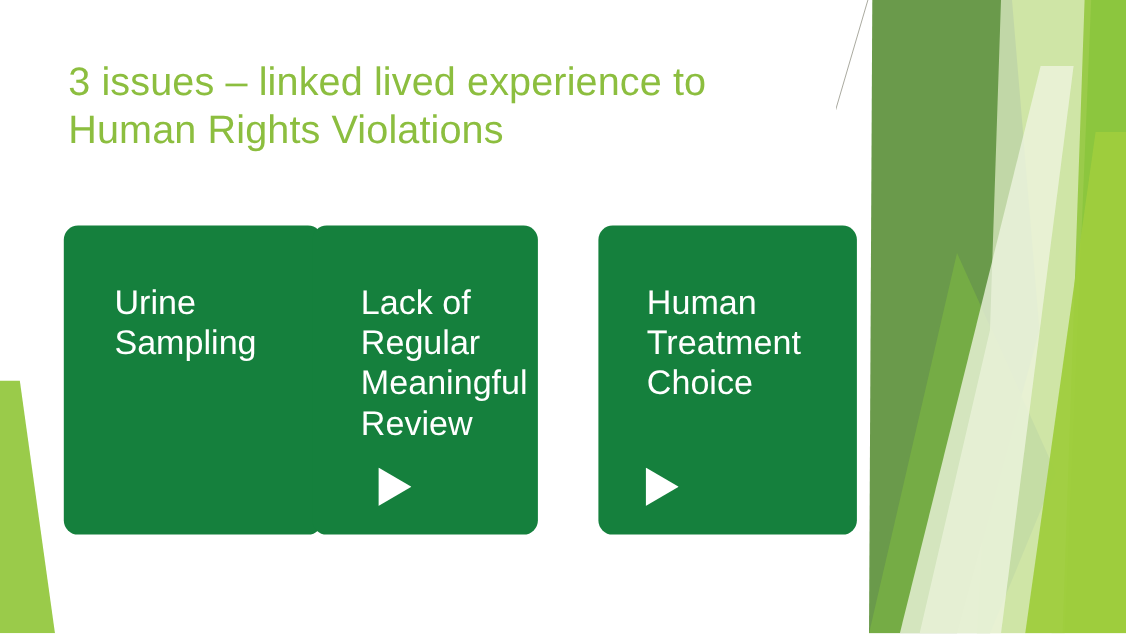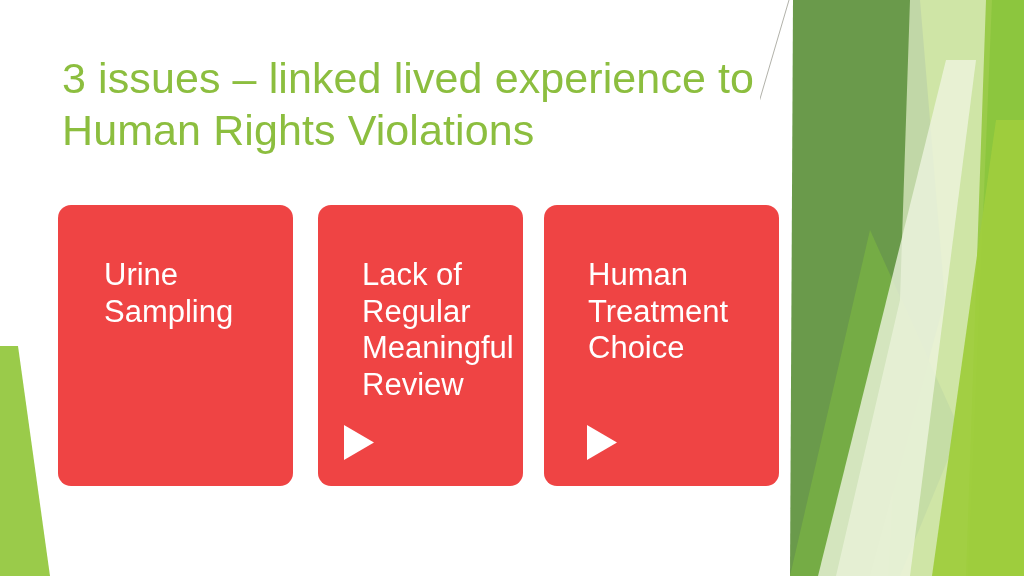--- a/index.html
+++ b/index.html
@@ -37,54 +37,54 @@
     height: 230px;
     pointer-events: none;
   }
 
   
   .title {
     position: absolute;
     left: 62px;
     top: 52px;
     width: 700px;
-    font-size: 43px;
+    font-size: 36px;
     line-height: 1.22;
     color: #8CBE3F;
     font-weight: 400;
     letter-spacing: 0.1px;
   }
 
   
   .boxes {
     position: absolute;
     left: 58px;
     top: 205px;
   }
   .box {
     position: absolute;
     top: 0;
     height: 281px;
-    background: #ef4444;
+    background: #15803d;
     border-radius: 13px;
     box-sizing: border-box;
   }
   .box-label {
     position: absolute;
     left: 44px;
     right: 18px;
     top: 52px;
     color: #FFFFFF;
     font-size: 31px;
     line-height: 1.18;
     font-weight: 400;
     white-space: pre-line;
   }
   .box-1 { left: 0px;   width: 235px; }
-  .box-2 { left: 260px; width: 205px; padding-left: 30px; }
+  .box-2 { left: 226px; width: 205px; padding-left: 30px; }
   .box-3 { left: 486px; width: 235px; }
 
   .box-1 .box-label { left: 46px; }
   .box-2 .box-label { left: 44px; }
   .box-3 .box-label { left: 44px; }
 
   
   .arrow {
     position: absolute;
     top: 220px;

